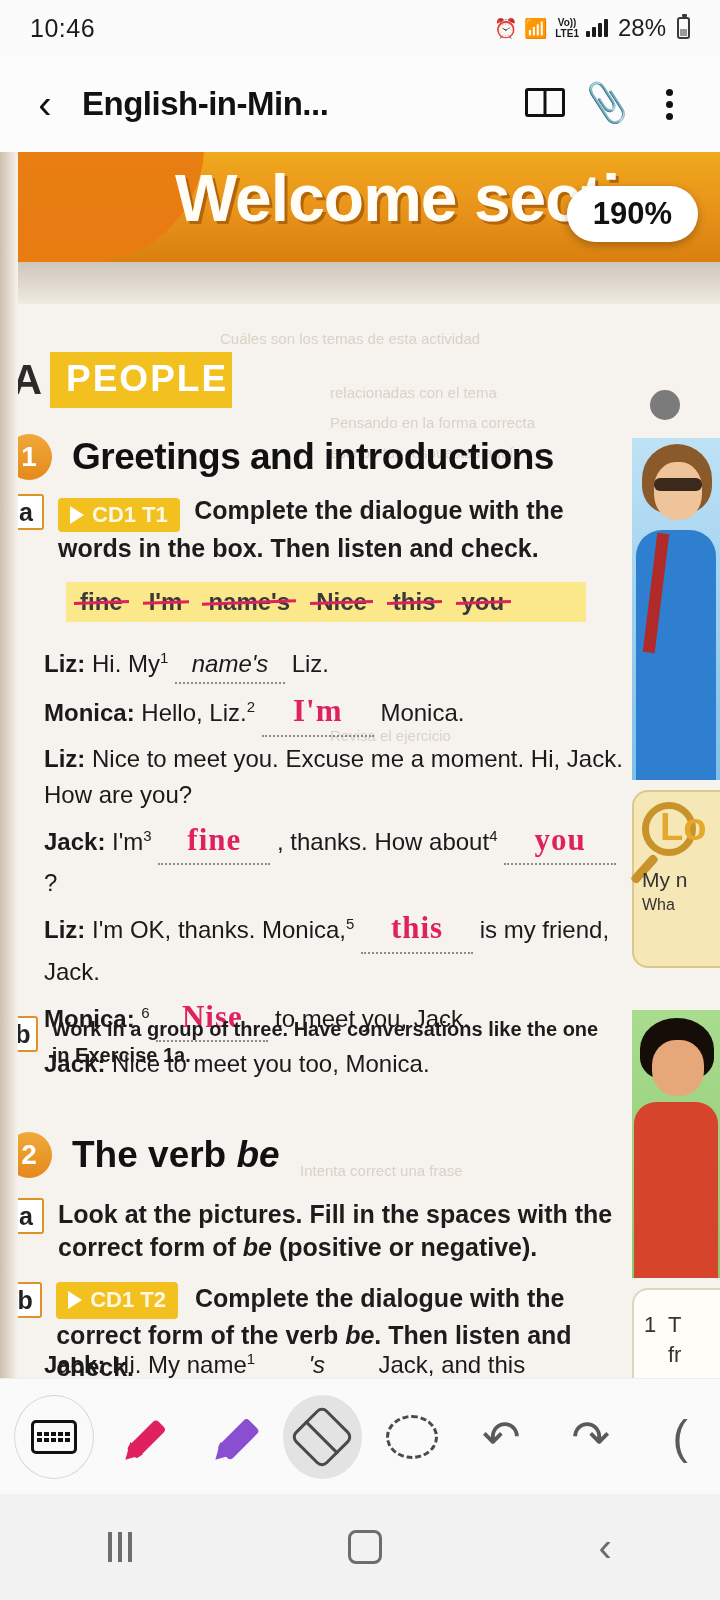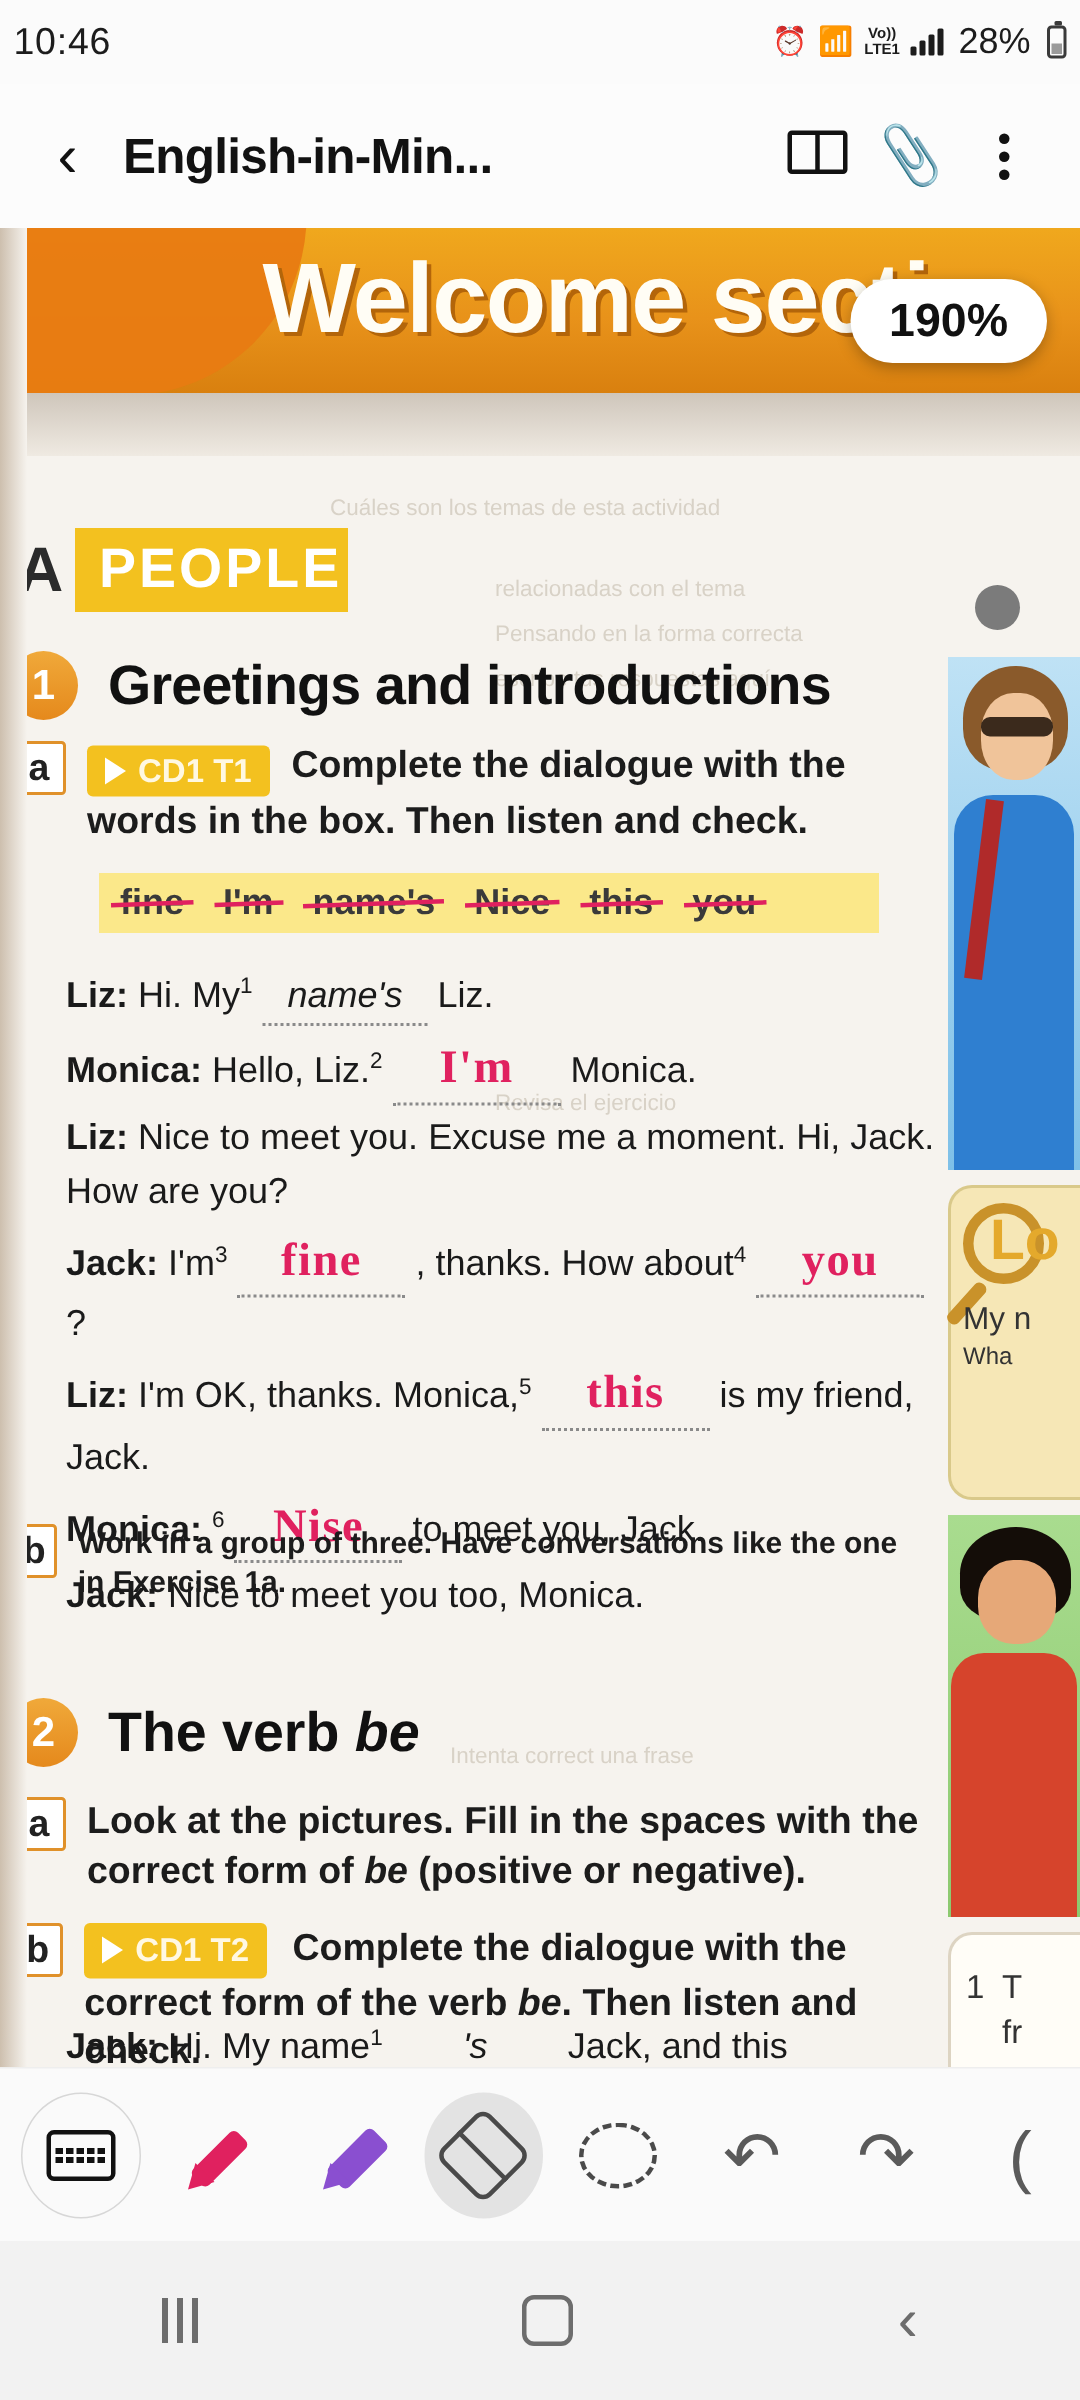--- a/index.html
+++ b/index.html
@@ -9,21 +9,21 @@
     background: #ffffff;
     overflow: hidden;
   }
   .screen { position: relative; width: 720px; height: 1600px; background:#fff; }
 
   
   .statusbar {
     height: 56px; width: 100%;
     background: #fbfbfb;
     display: flex; align-items: center; justify-content: space-between;
-    padding: 0 9px;
+    padding: 0 30px;
   }
   .status-time { font-size: 25px; color:#1c1c1c; letter-spacing:.5px; }
   .status-right { display:flex; align-items:center; gap:7px; }
   .status-right .glyph { font-size: 19px; color:#202020; }
   .battpct { font-size: 24px; color:#1c1c1c; margin-left:3px;}
   .battbody {
     width: 13px; height: 22px; border: 2px solid #3a3a3a; border-radius: 3px;
     position: relative; margin-left: 4px;
   }
   .battbody:before{content:"";position:absolute;top:-5px;left:3px;width:5px;height:3px;background:#3a3a3a;border-radius:1px;}
@@ -85,21 +85,21 @@
   .right-strip{
     position:absolute; top:286px; right:0; width:88px; bottom:0;
   }
   .ph { position:absolute; right:0; width:88px; }
   .ph1 { top:0; height:342px; background:linear-gradient(180deg,#bfe2f5,#7ec0e8); overflow:hidden;}
   .ph1 .hair{position:absolute;top:6px;left:10px;width:70px;height:70px;background:#8a5a2b;border-radius:50% 50% 40% 40%;}
   .ph1 .face{position:absolute;top:24px;left:22px;width:48px;height:58px;background:#f0c49a;border-radius:45%;}
   .ph1 .shade{position:absolute;top:40px;left:22px;width:48px;height:13px;background:#3b2a1c;border-radius:6px;}
   .ph1 .body{position:absolute;top:92px;left:4px;width:80px;height:250px;background:#2f7fd0;border-radius:26px 26px 0 0;}
   .ph1 .strap{position:absolute;top:95px;left:18px;width:12px;height:120px;background:#b02a2a;transform:rotate(7deg);}
-  .ph2 { top:352px; height:210px; background:#f6e7b6; border-radius:16px 0 0 16px; border:2px solid #d9c98a; border-right:none;}
+  .ph2 { top:352px; height:178px; background:#f6e7b6; border-radius:16px 0 0 16px; border:2px solid #d9c98a; border-right:none;}
   .ph2 .mag{position:absolute;top:10px;left:8px;width:54px;height:54px;border:7px solid #c9922a;border-radius:50%;}
   .ph2 .handle{position:absolute;top:60px;left:6px;width:9px;height:34px;background:#c9922a;transform:rotate(42deg);border-radius:4px;}
   .ph2 .lo{position:absolute;top:14px;left:26px;font:800 38px "Liberation Sans",sans-serif;color:#e4a92c;}
   .ph2 .t1{position:absolute;top:76px;left:8px;font-size:21px;color:#333;}
   .ph2 .t2{position:absolute;top:104px;left:8px;font-size:16px;color:#333;}
   .ph3 { top:572px; height:268px; background:linear-gradient(180deg,#a9dc8f,#8cc96f); overflow:hidden;}
   .ph3 .hair{position:absolute;top:8px;left:8px;width:74px;height:62px;background:#140d08;border-radius:50% 50% 35% 35%;}
   .ph3 .face{position:absolute;top:30px;left:20px;width:52px;height:56px;background:#e6a878;border-radius:45%;}
   .ph3 .body{position:absolute;top:92px;left:2px;width:84px;height:176px;background:#d6442c;border-radius:22px 22px 0 0;}
   .ph4 { top:850px; height:118px; background:#fffdf7; border:2px solid #ddd4c2; border-right:none; border-radius:16px 0 0 16px;}

